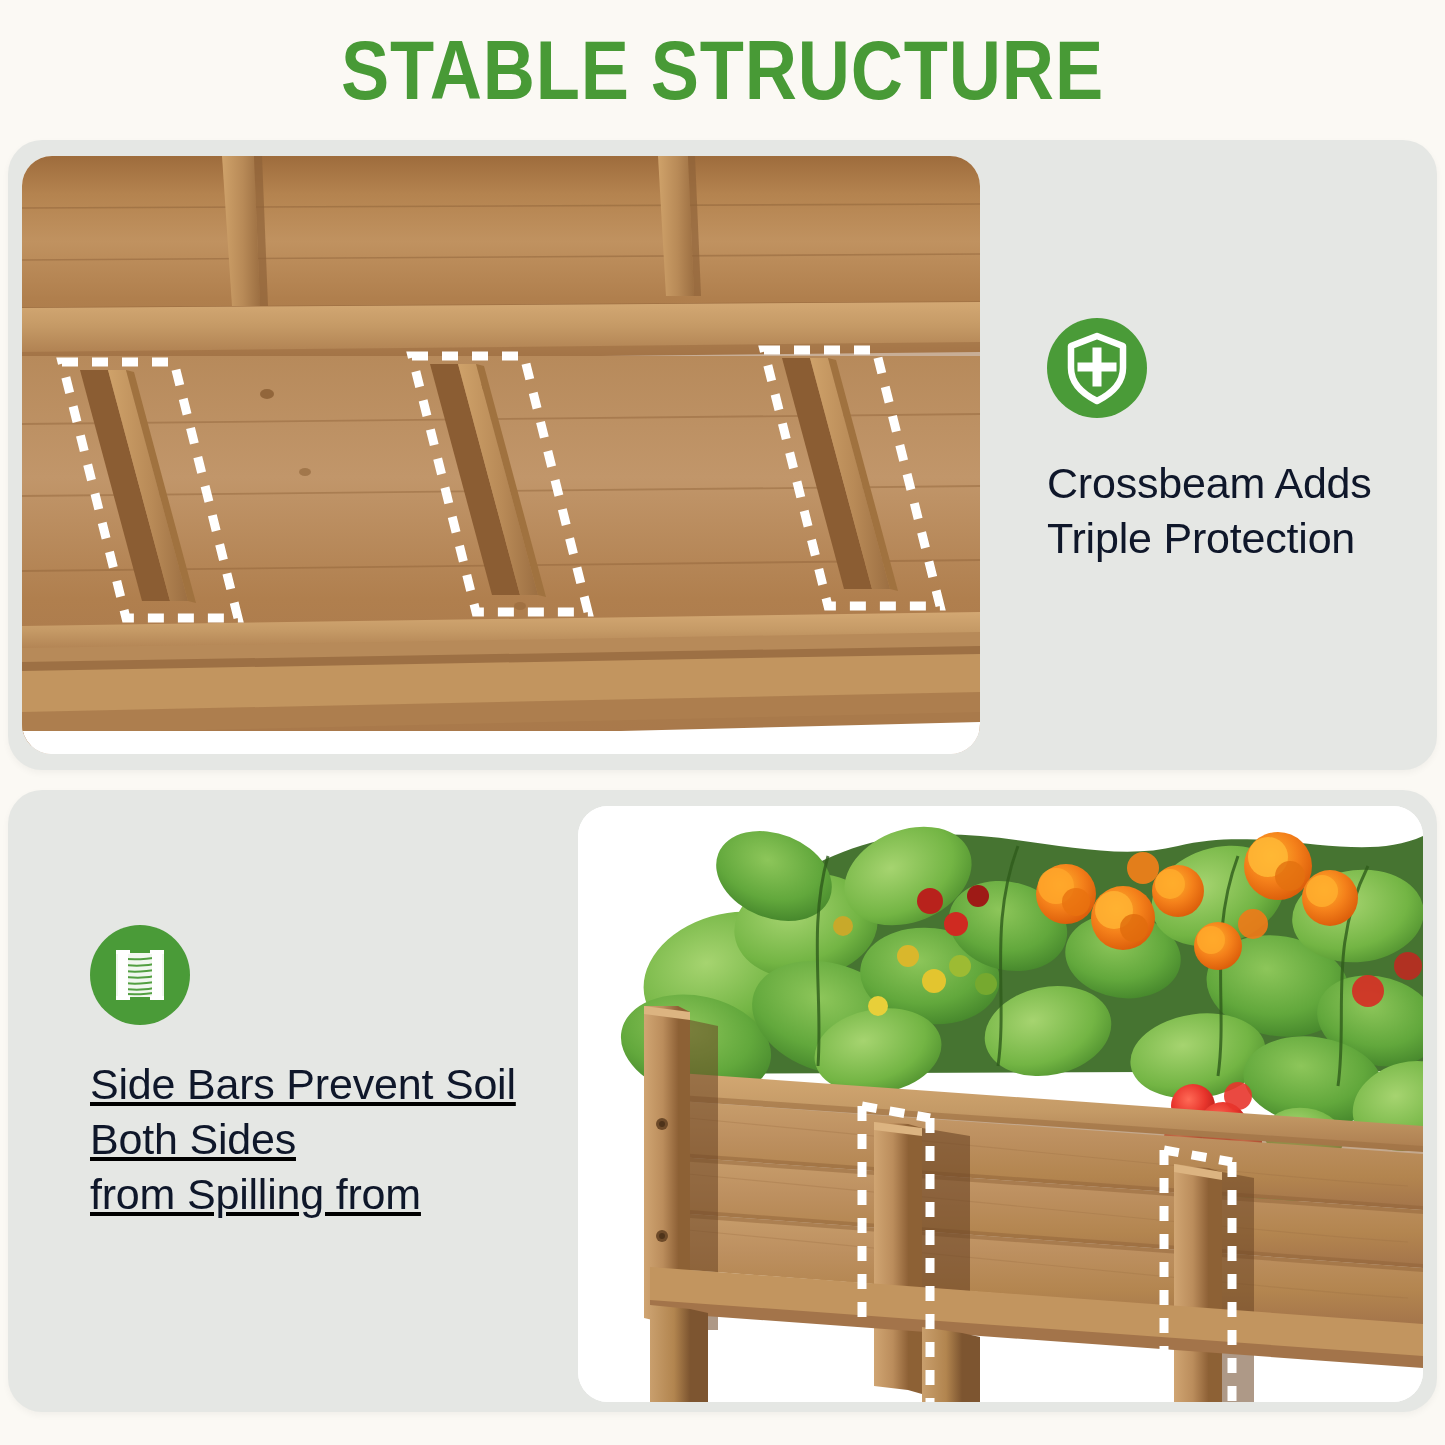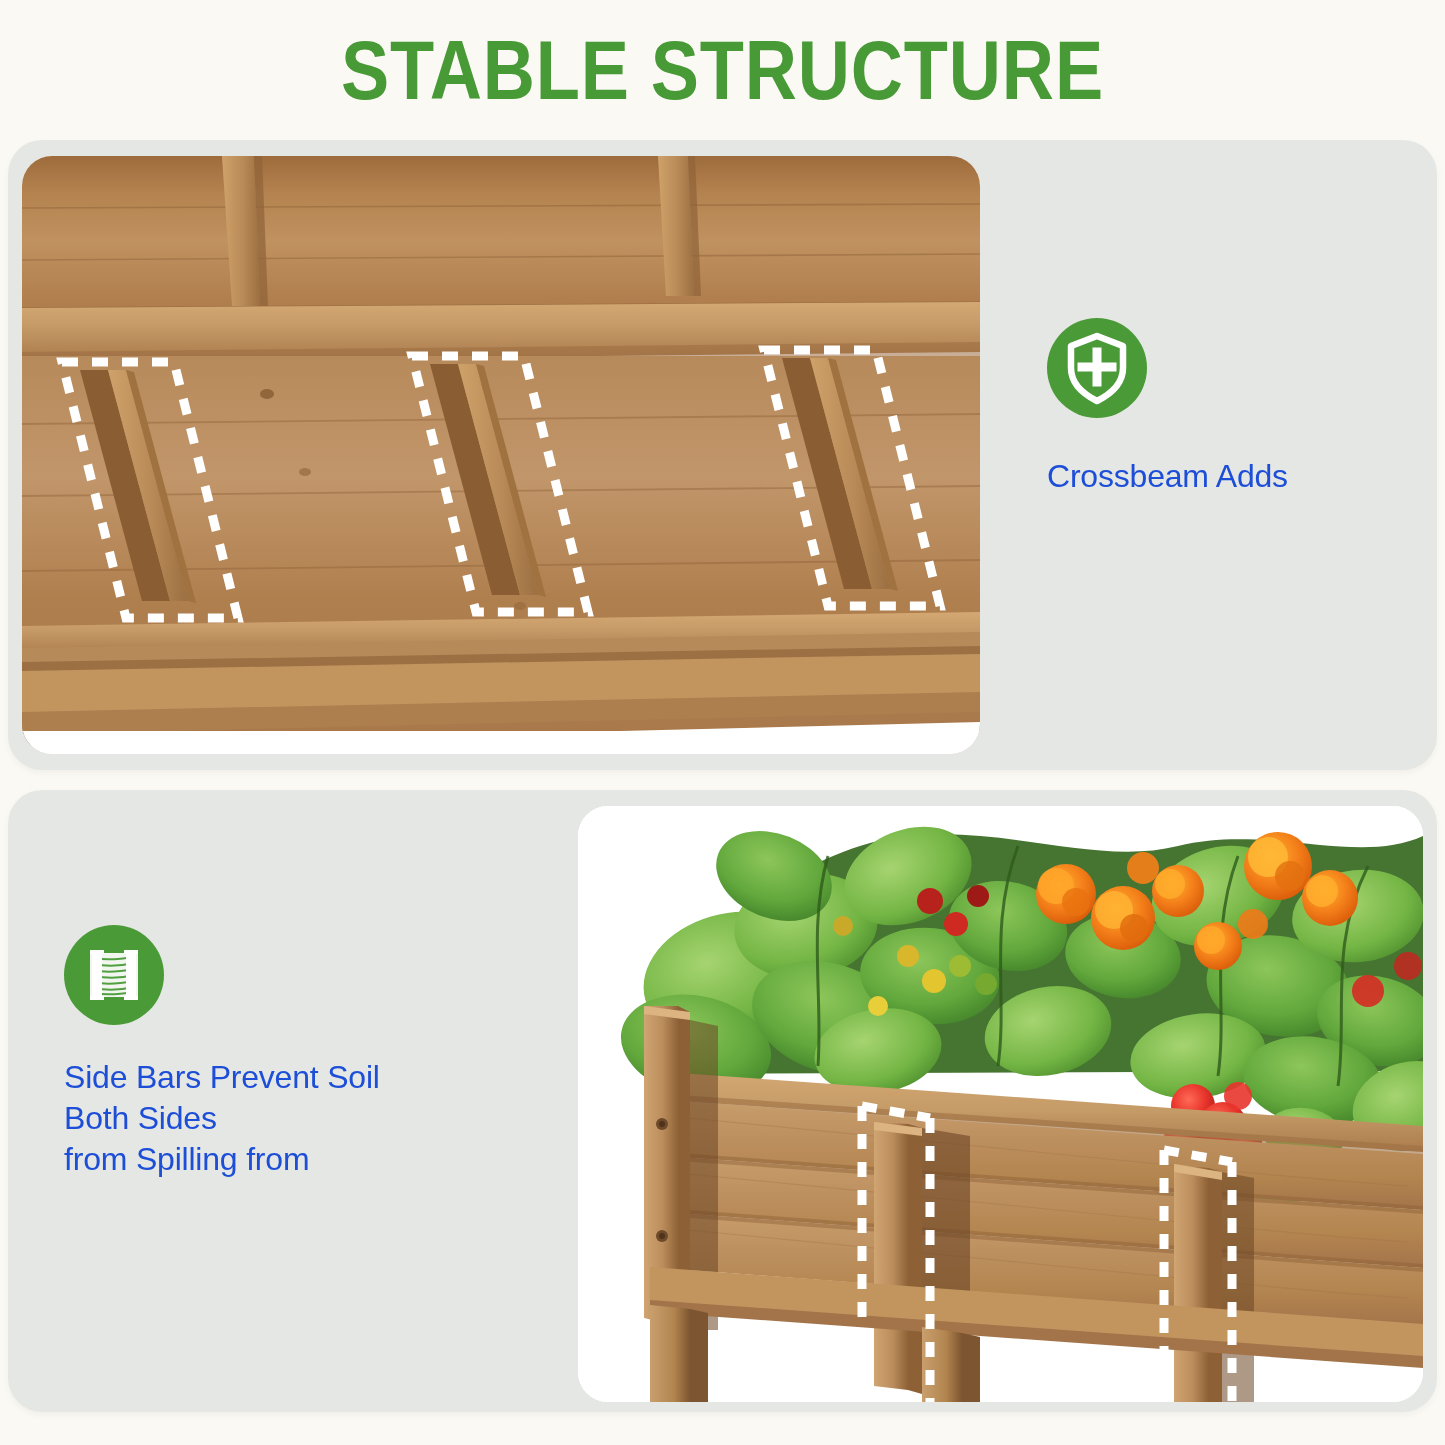--- a/index.html
+++ b/index.html
@@ -65,23 +65,23 @@
     height: 100px;
     border-radius: 50%;
     background: #4a9b38;
     position: relative;
     display: block;
   }
   .icon-circle svg { position: absolute; left: 0; top: 0; }
 
   .feature-text {
     margin-top: 38px;
-    font-size: 32px;
+    font-size: 43px;
     line-height: 1.28;
-    color: #1d4ed8;
+    color: #0f172a;
     font-weight: 400;
     letter-spacing: -0.2px;
   }
   #feature-sidebars .feature-text { margin-top: 32px; }
 
   
   .wood-scene-top {
     position: absolute;
     left: 0; top: 0; width: 100%; height: 100%;
   }
@@ -196,27 +196,28 @@
 
   <div class="feature" id="feature-crossbeam" style="left:1039px; top:178px;">
     <div class="icon-circle">
       <svg width="100" height="100" viewBox="0 0 100 100">
         <path d="M50 18 L76 28 L76 50 C76 66 64 76 50 83 C36 76 24 66 24 50 L24 28 Z" fill="none" stroke="#ffffff" stroke-width="6.5" stroke-linejoin="round"></path>
         <path d="M50 34 L50 64 M35 49 L65 49" stroke="#ffffff" stroke-width="9" stroke-linecap="square"></path>
       </svg>
     </div>
     <div class="feature-text">
       <div>Crossbeam Adds</div>
+      <div>Triple Protection</div>
     </div>
   </div>
 </div>
 
 <div class="panel" id="panel-bottom">
 
-  <div class="feature" id="feature-sidebars" style="left:56px; top:135px;">
+  <div class="feature" id="feature-sidebars" style="left:82px; top:135px;text-decoration:underline;">
     <div class="icon-circle">
       <svg width="100" height="100" viewBox="0 0 100 100">
         <rect x="26" y="28" width="48" height="44" fill="#ffffff" opacity="0.92"></rect>
         <g stroke="#4a9b38" stroke-width="1.9" fill="none" opacity="0.95">
           <path d="M30 33 Q45 36 70 32"></path>
           <path d="M30 39 Q48 43 70 38"></path>
           <path d="M30 45 Q44 49 70 44"></path>
           <path d="M30 51 Q50 55 70 50"></path>
           <path d="M30 57 Q44 61 70 56"></path>
           <path d="M30 63 Q48 67 70 62"></path>

